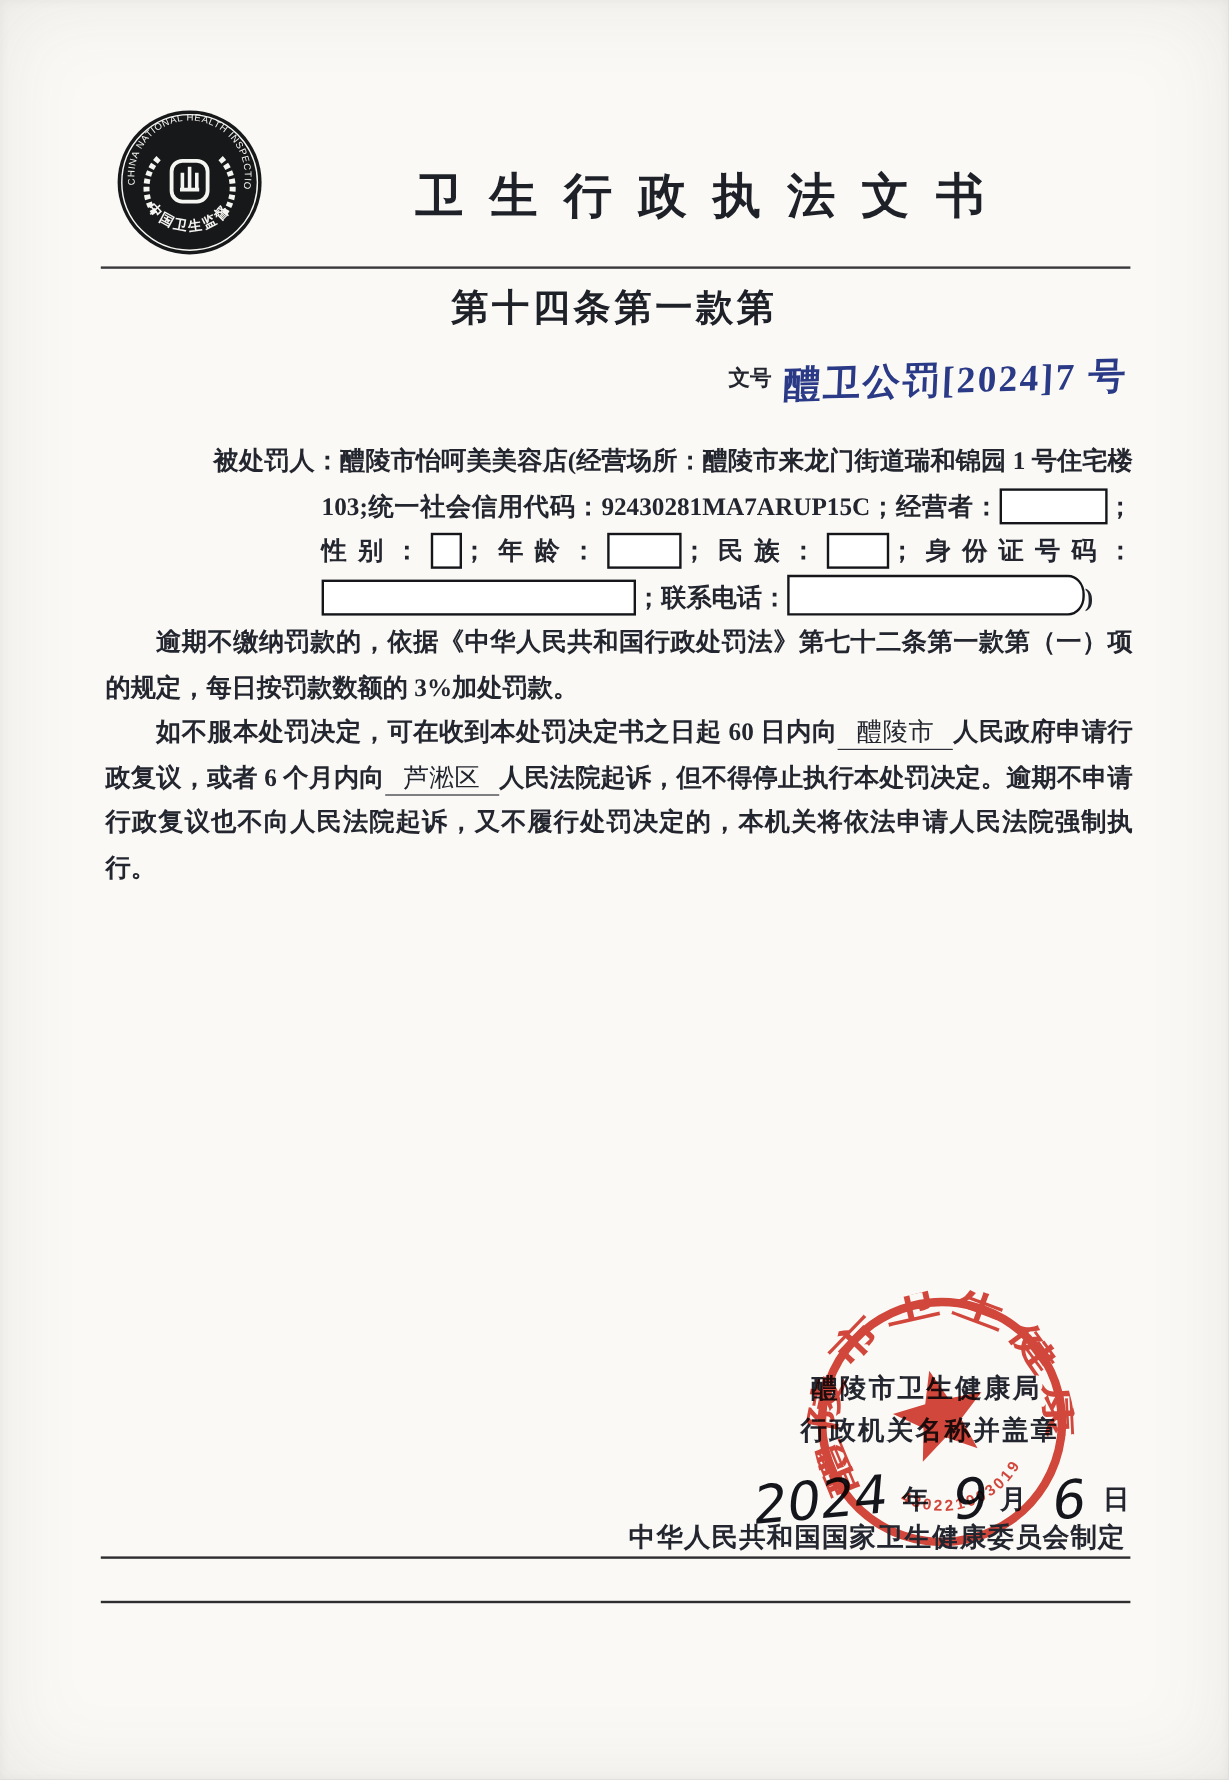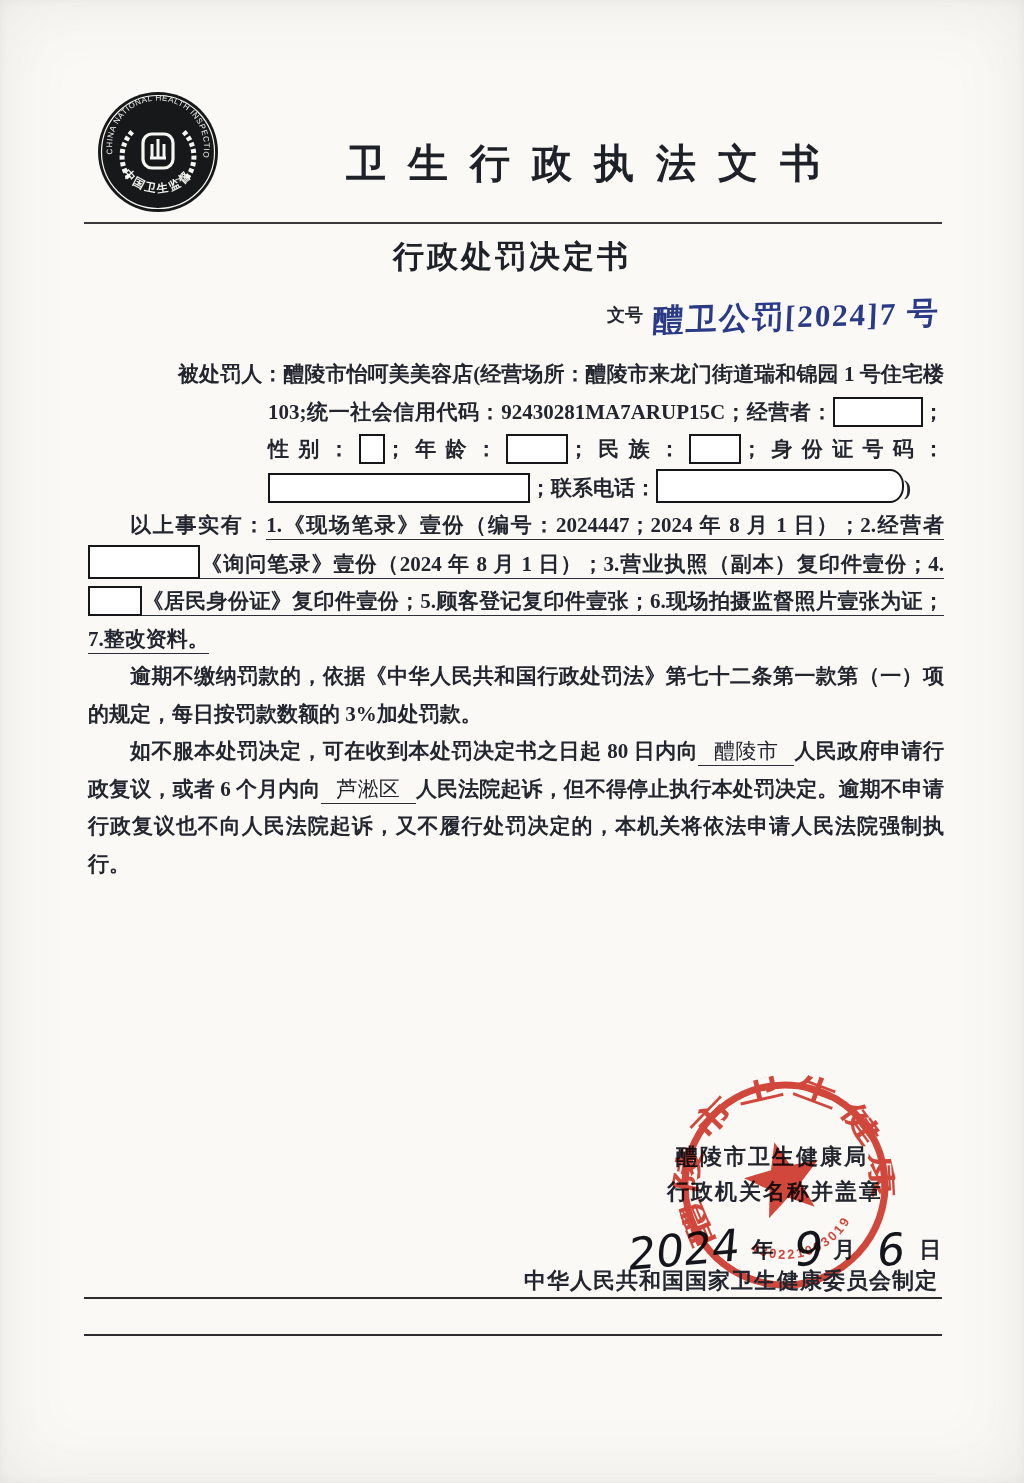--- a/index.html
+++ b/index.html
@@ -31,21 +31,21 @@
   .doc-no { position:absolute; top:296px; right:84px; white-space:nowrap; }
   .doc-no .lbl { font-size:18px; font-weight:700; margin-right:10px; vertical-align:6px; }
   .hand-blue {
     display:inline-block;
     font-size:31px; font-weight:600; color:#2a3a86;
     transform:rotate(-1.5deg) skewX(-4deg);
     letter-spacing:2px;
   }
   
   .body-text {
-    position:absolute; top:356px; left:88px; width:856px;
+    position:absolute; top:366px; left:88px; width:856px;
     font-size:21px; line-height:37.5px; font-weight:600;
     text-align:justify;
   }
   .para { text-indent:2em; }
   .para.hang { text-indent:0; padding-left:90px; text-indent:-90px; margin-left:90px; }
   .para.hang > span:first-child { }
   .u { border-bottom:1.8px solid #2c2f38; padding-bottom:2px; }
   .redact {
     display:inline-block; background:#ffffff;
     border:2.5px solid #15161a; height:30px; vertical-align:-8px;
@@ -100,38 +100,37 @@
       <textPath href="#logoBottom" startOffset="4">中国卫生监督</textPath>
     </text>
     <path d="M 33,88 A 36,36 0 0 1 38,40" stroke="#f5f5f2" stroke-width="5" stroke-dasharray="4 2.6" fill="none"></path>
     <path d="M 91,88 A 36,36 0 0 0 86,40" stroke="#f5f5f2" stroke-width="5" stroke-dasharray="4 2.6" fill="none"></path>
     <rect x="47" y="44" width="30" height="34" rx="9" fill="none" stroke="#f5f5f2" stroke-width="3.2"></rect>
     <path d="M 56,54 v 14 M 62,49 v 19 M 68,54 v 14 M 54,68 h 16" stroke="#f5f5f2" stroke-width="3" fill="none"></path>
   </svg>
 
   <div class="main-title">卫生行政执法文书</div>
   <div class="divider"></div>
-  <div class="subtitle">行政处罚决定书</div>
+  <div class="subtitle">第十四条第一款第</div>
 
   <div class="doc-no">
     <span class="lbl">文号</span><span class="hand-blue">醴卫公罚[2024]7 号</span>
   </div>
 
   <div class="body-text">
 
     <p class="para hang"><span>被处罚人：</span><span>醴陵市怡呵美美容店(经营场所：醴陵市来龙门街道瑞和锦园 1 号住宅楼 103;统一社会信用代码：92430281MA7ARUP15C；经营者：</span><span class="redact w-operator"></span><span>；性别：</span><span class="redact w-gender"></span><span>；年龄：</span><span class="redact w-age"></span><span>；民族：</span><span class="redact w-ethnic"></span><span>；身份证号码：</span><span class="redact w-id"></span><span>；联系电话：</span><span class="redact w-phone round-end"></span><span>)</span></p>
 
 
-    <p class="para"><span>以上事实有：</span><span class="u"><span>1.《现场笔录》壹份（编号：2024447；2024 年 8 月 1 日）；2.经营者</span><span class="redact w-operator2"></span><span>《询问笔录》壹份（2024 年 8 月 1 日）；3.营业执照（副本）复印件壹份；4.</span><span class="redact w-name2"></span><span>《居民身份证》复印件壹份；5.顾客登记复印件壹张；6.现场拍摄监督照片壹张为证；7.整改资料。</span></span></p>
 
 
 
     <p class="para gap-top"><span>逾期不缴纳罚款的，依据《中华人民共和国行政处罚法》第七十二条第一款第（一）项的规定，每日按罚款数额的 3%加处罚款。</span></p>
 
-    <p class="para gap-top"><span>如不服本处罚决定，可在收到本处罚决定书之日起 80 日内向</span><span class="blank">醴陵市</span><span>人民政府申请行政复议，或者 6 个月内向</span><span class="blank">芦淞区</span><span>人民法院起诉，但不得停止执行本处罚决定。逾期不申请行政复议也不向人民法院起诉，又不履行处罚决定的，本机关将依法申请人民法院强制执行。</span></p>
+    <p class="para gap-top"><span>如不服本处罚决定，可在收到本处罚决定书之日起 60 日内向</span><span class="blank">醴陵市</span><span>人民政府申请行政复议，或者 6 个月内向</span><span class="blank">芦淞区</span><span>人民法院起诉，但不得停止执行本处罚决定。逾期不申请行政复议也不向人民法院起诉，又不履行处罚决定的，本机关将依法申请人民法院强制执行。</span></p>
 
   </div>
 
   <div class="sig-agency">醴陵市卫生健康局</div>
   <div class="sig-note">行政机关名称并盖章</div>
 
   <div class="date-line">
     <span class="hand-ink hy">2024</span><span class="lbl">年</span><span class="hand-ink hm">9</span><span class="lbl">月</span><span class="hand-ink hd">6</span><span class="lbl">日</span>
   </div>
 

